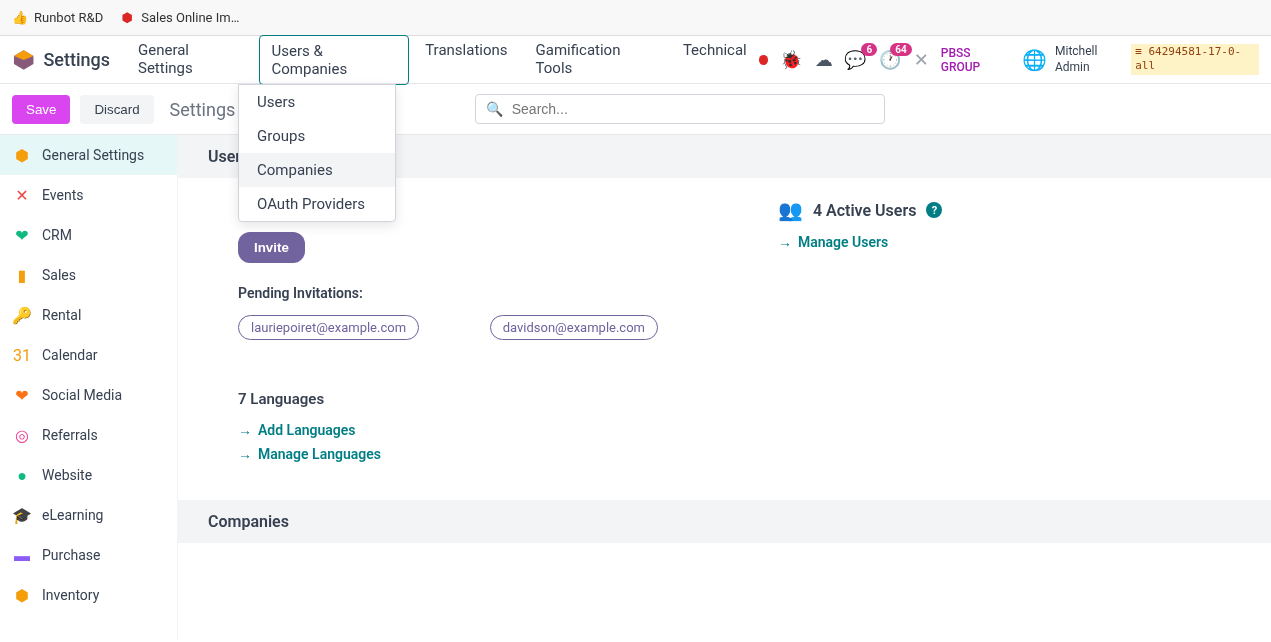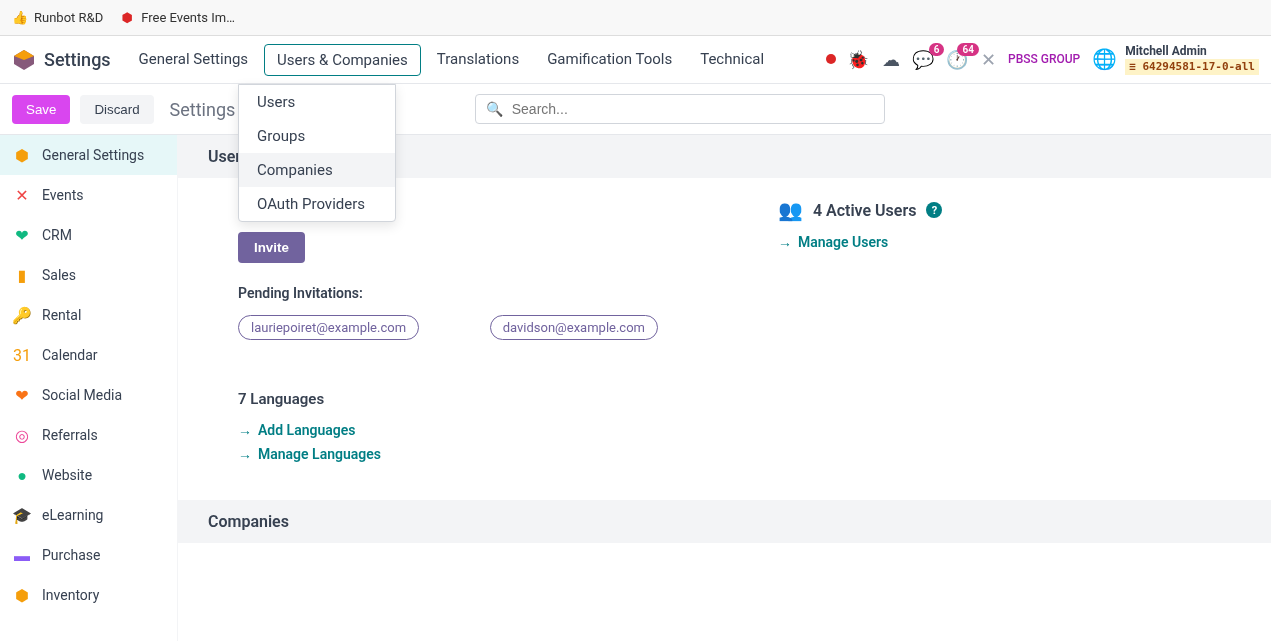--- a/index.html
+++ b/index.html
@@ -11,21 +11,21 @@
 .app-logo { width: 24px; height: 24px; margin-right: 8px; }
 .app-title { font-size: 18px; font-weight: 500; color: #374151; margin-right: 16px; }
 .nav-items { display: flex; gap: 4px; }
 .nav-item { padding: 6px 12px; font-size: 15px; color: #374151; cursor: pointer; border-radius: 4px; }
 .nav-item.active { border: 1px solid #017e84; color: #374151; }
 .right-icons { margin-left: auto; display: flex; align-items: center; gap: 12px; }
 .icon-btn { position: relative; font-size: 18px; color: #4b5563; cursor: pointer; }
 .badge { position: absolute; top: -6px; right: -10px; background: #d63384; color: #fff; border-radius: 10px; font-size: 10px; padding: 1px 5px; font-weight: 600; }
 .company-name { font-size: 12px; color: #a21caf; font-weight: 500; }
 .user-block { display: flex; align-items: center; gap: 8px; }
-.user-info { display: flex; flex-direction: column; font-size: 12px; line-height: 1.3; font-weight: bold; }
+.user-info { display: flex; flex-direction: row; font-size: 12px; line-height: 1.3; }
 .user-db { background: #fef3c7; color: #92400e; font-family: monospace; font-size: 11px; padding: 1px 4px; }
 .action-bar { display: flex; align-items: center; padding: 10px 12px; gap: 10px; background: #fff; border-bottom: 1px solid #e5e7eb; }
 .btn-save { background: #d946ef; color: #fff; border: none; padding: 7px 14px; font-weight: 500; border-radius: 4px; cursor: pointer; }
 .btn-discard { background: #f3f4f6; color: #374151; border: none; padding: 7px 14px; font-weight: 500; border-radius: 4px; cursor: pointer; }
 .breadcrumb-title { font-size: 18px; color: #6b7280; margin-left: 6px; }
 .search-box { margin-left: 230px; display: flex; align-items: center; border: 1px solid #d1d5db; border-radius: 4px; padding: 6px 10px; width: 410px; }
 .search-box input { border: none; outline: none; flex: 1; font-size: 14px; color: #6d28d9; }
 .layout { display: flex; height: calc(100% - 36px - 48px - 52px); }
 .sidebar { width: 178px; background: #fff; overflow-y: auto; border-right: 1px solid #f3f4f6; }
 .sidebar::-webkit-scrollbar { width: 10px; }
@@ -33,21 +33,21 @@
 .sidebar-item { display: flex; align-items: center; gap: 10px; padding: 10px 12px; font-size: 14px; color: #374151; cursor: pointer; }
 .sidebar-item.active { background: #e6f7f8; }
 .sidebar-icon { width: 20px; height: 20px; display: inline-flex; align-items: center; justify-content: center; font-size: 16px; }
 .content { flex: 1; overflow-y: auto; background: #fff; }
 .section-header { background: #f3f4f6; padding: 12px 30px; font-weight: 600; font-size: 16px; color: #374151; }
 .section-body { padding: 20px 60px 30px 60px; display: flex; gap: 120px; }
 .col { flex: 1; }
 .subheading { font-weight: 600; font-size: 15px; margin-bottom: 16px; color: #374151; }
 .invite-row { display: flex; gap: 8px; margin-bottom: 22px; align-items: center; }
 .invite-row input { flex: 1; border: none; border-bottom: 1px solid #d1d5db; padding: 8px 4px; font-size: 14px; outline: none; }
-.btn-invite { background: #71639e; color: #fff; border: none; padding: 8px 16px; font-weight: 600; border-radius: 4px; cursor: pointer; }
+.btn-invite { background: #71639e; color: #fff; border: none; padding: 8px 16px; font-weight: 600; border-radius: 12px; cursor: pointer; }
 .pending-label { font-weight: 600; font-size: 14px; margin-bottom: 14px; }
 .pills { display: flex; gap: 8px; flex-wrap: wrap; justify-content: space-between; }
 .pill { border: 1px solid #71639e; color: #71639e; border-radius: 16px; padding: 4px 12px; font-size: 13px; }
 .active-users-row { display: flex; align-items: center; gap: 10px; font-weight: 600; font-size: 16px; color: #374151; margin-bottom: 12px; }
 .link-action { display: flex; align-items: center; gap: 6px; color: #017e84; font-weight: 600; font-size: 14px; cursor: pointer; margin-bottom: 8px; }
 .link-action .arrow { font-weight: bold; }
 .info-icon { width: 16px; height: 16px; border-radius: 50%; background: #017e84; color: #fff; font-size: 11px; display: inline-flex; align-items: center; justify-content: center; font-weight: bold; }
 .lang-body { padding: 20px 60px 30px 60px; }
 .dropdown-menu { position: absolute; top: 84px; left: 238px; background: #fff; border: 1px solid #d1d5db; border-radius: 0 0 4px 4px; box-shadow: 0 4px 12px rgba(0,0,0,0.1); width: 158px; z-index: 100; }
 .dropdown-item { padding: 8px 18px; font-size: 15px; color: #374151; cursor: pointer; }
@@ -57,21 +57,21 @@
 </head>
 <body>
 
 <div class="browser-tabs">
   <div class="browser-tab">
     <span class="tab-icon" style="color:#22c55e">👍</span>
     <span>Runbot R&amp;D</span>
   </div>
   <div class="browser-tab">
     <span class="tab-icon" style="color:#dc2626">⬢</span>
-    <span>Free Events Im…</span>
+    <span>Sales Online Im…</span>
   </div>
 </div>
 
 <div class="main-bar">
   <svg class="app-logo" viewBox="0 0 24 24">
       <polygon points="12,2 22,8 22,16 12,22 2,16 2,8" fill="#875a7b"></polygon>
       <polygon points="12,2 22,8 12,12 2,8" fill="#f59e0b"></polygon>
     </svg>
   <span class="app-title">Settings</span>
   <div class="nav-items">

